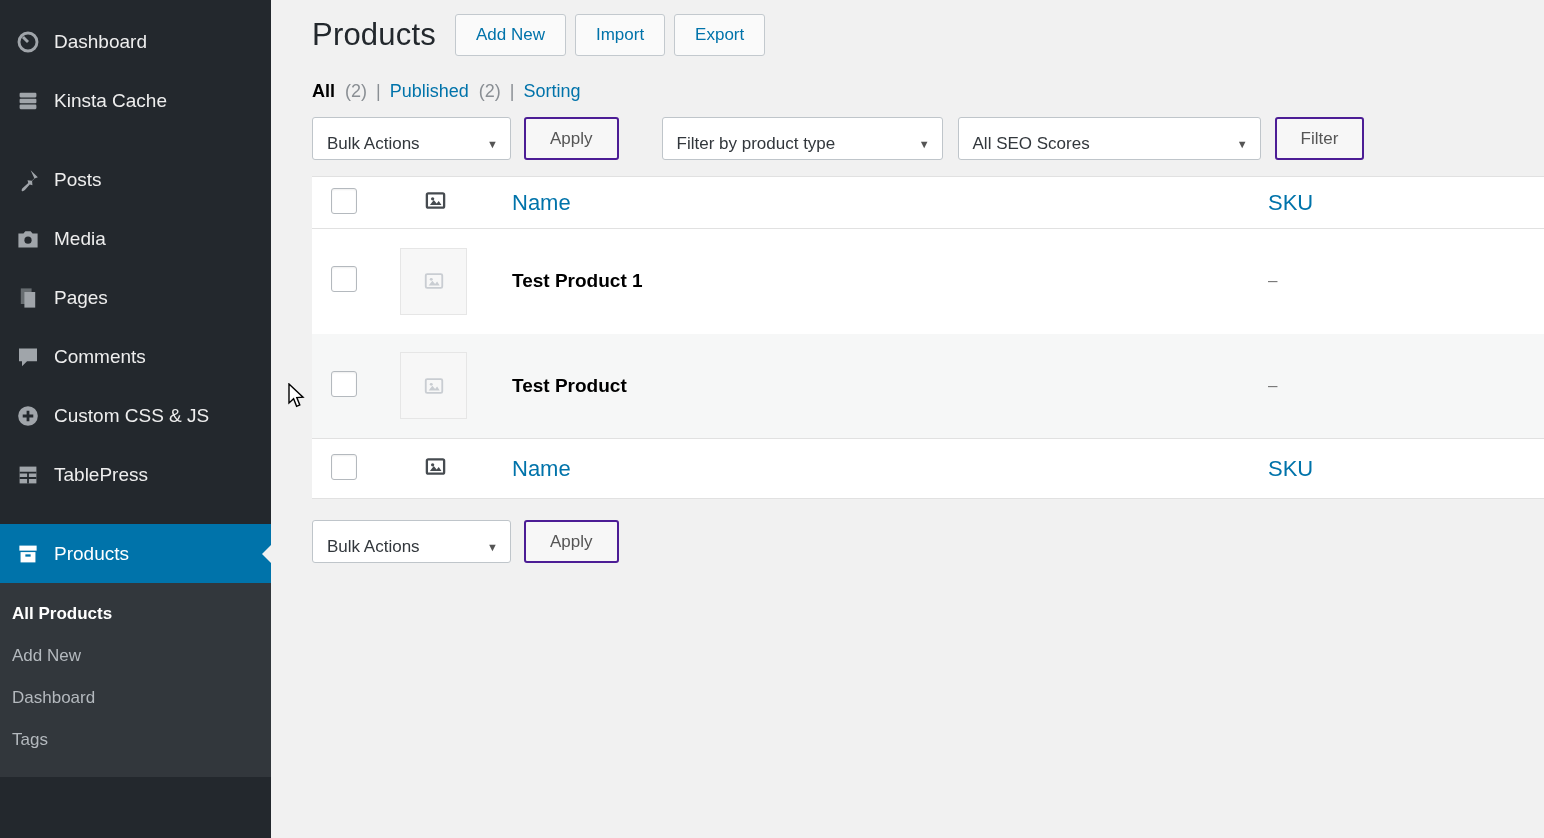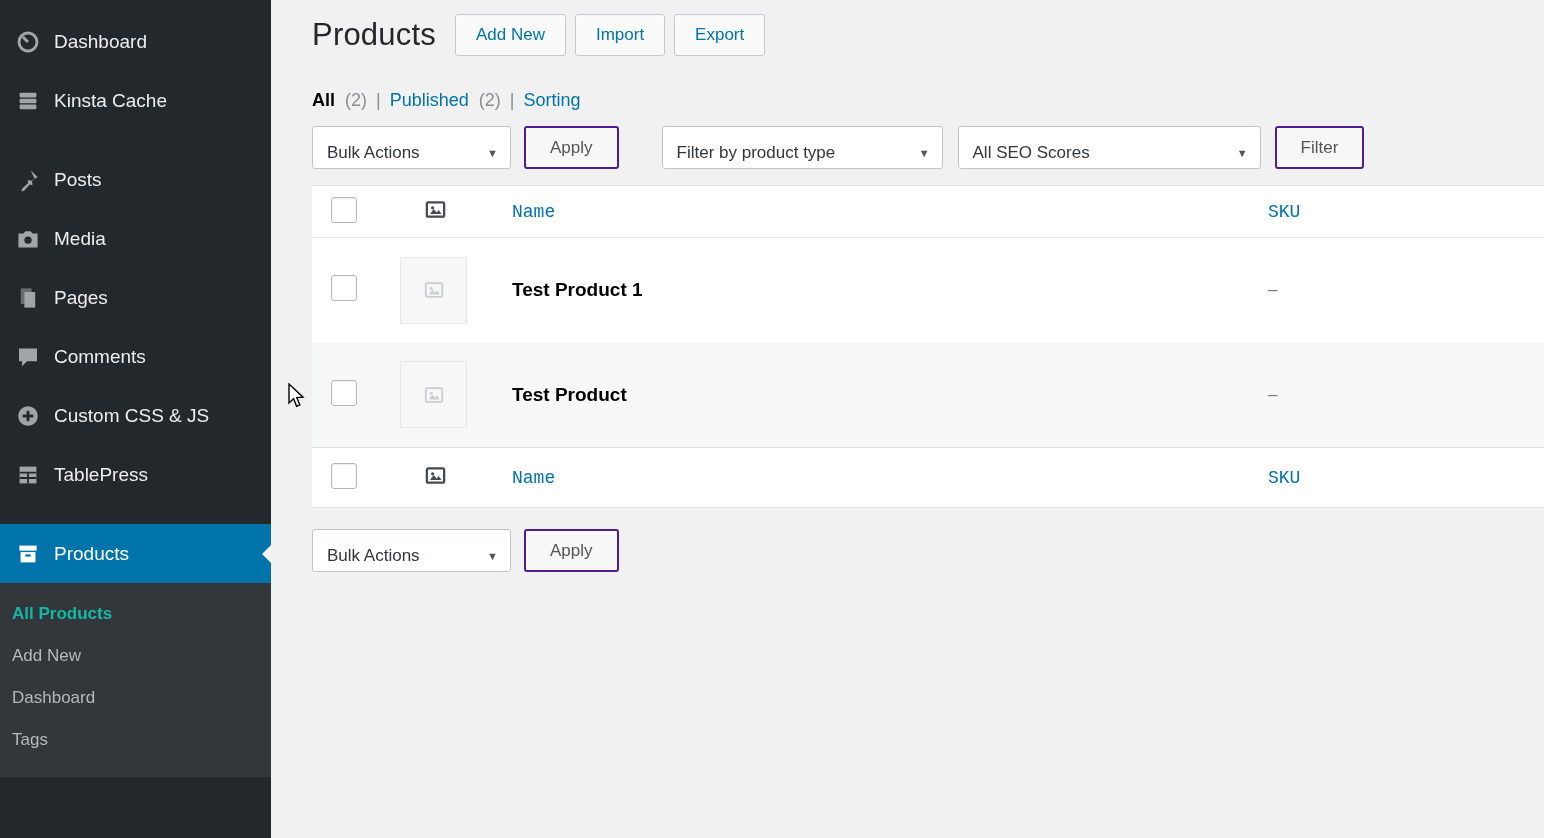--- a/index.html
+++ b/index.html
@@ -14,30 +14,30 @@
                font-size:19px; color:#eeeeee; cursor:pointer; position:relative; }
   .menu-item .icon { width:27px; height:27px; margin-right:13px; color:#a0a5aa;
                      display:flex; align-items:center; justify-content:center; flex-shrink:0; }
   .menu-item.active { background:#0073aa; color:#ffffff; }
   .menu-item.active .icon { color:#ffffff; }
   .menu-item.active::after { content:""; position:absolute; right:0; top:50%; margin-top:-9px;
                              border:9px solid transparent; border-right-color:#f1f1f1; }
   .menu-spacer { height:20px; }
   .submenu { background:#32373c; padding:10px 0 16px; }
   .submenu-item { padding:11px 12px; font-size:17px; color:#b4b9be; cursor:pointer; }
-  .submenu-item.current { color:#14b8a6; font-weight:bold; }
+  .submenu-item.current { color:#ffffff; font-weight:bold; }
 
   
   .content { flex:1; padding:14px 0 0 41px; min-width:0; }
   .title-row { display:flex; align-items:center; }
   h1.page-title { font-size:31px; font-weight:400; color:#23282d; margin-right:19px; letter-spacing:.2px; }
   .pta { display:inline-block; padding:10px 20px; margin-right:9px; font-size:17px; color:#0073aa;
          background:#fafafa; border:1px solid #c3c9ce; border-radius:3px; cursor:pointer; text-decoration:none; }
 
-  .views { margin-top:34px; font-size:18px; display:flex; align-items:flex-start; }
+  .views { margin-top:25px; font-size:18px; display:flex; align-items:flex-start; }
   .views .sep { color:#8a8f94; margin:0 9px; }
   .view { cursor:pointer; }
   .view .lbl-current { color:#000000; font-weight:600; }
   .view .lbl-link { color:#0073aa; }
   .view .count { color:#8a8f94; margin-left:5px; }
 
   .toolbar { margin-top:15px; display:flex; align-items:center; }
   .select { height:43px; background:#ffffff; border:1px solid #bfc5ca; border-radius:3px;
             display:inline-flex; align-items:center; justify-content:space-between;
             padding:11px 12px 0 14px; font-size:17px; color:#32373c; cursor:pointer; }
@@ -54,21 +54,21 @@
   table.list-table { margin-top:16px; width:100%; border-collapse:collapse; background:#ffffff;
                      border-top:1px solid #e1e1e1; border-bottom:1px solid #e1e1e1; }
   table.list-table thead tr { height:52px; border-bottom:1px solid #e1e1e1; }
   table.list-table tfoot tr { height:60px; border-top:1px solid #e1e1e1; }
   table.list-table tbody tr { height:105px; }
   table.list-table tbody tr.striped { background:#f6f7f7; }
   td, th { vertical-align:middle; text-align:left; font-weight:400; }
   .cb-cell { padding-left:19px; width:88px; }
   .img-cell { width:112px; }
   .sku-cell { width:276px; }
-  .col-header { font-size:18px; color:#0073aa; cursor:pointer; text-decoration:none;font-family:Liberation Mono, monospace; }
+  .col-header { font-size:22px; color:#0073aa; cursor:pointer; text-decoration:none; }
   .img-head-icon { display:inline-block; margin-left:24px; line-height:0; }
   input[type=checkbox] { appearance:none; -webkit-appearance:none; width:26px; height:26px;
          border:1px solid #b4b9be; border-radius:3px; background:#fff; margin:0; cursor:pointer;
          box-shadow:inset 0 1px 2px rgba(0,0,0,.07); }
   .thumb { width:67px; height:67px; background:#f7f7f7; border:1px solid #e6e6e6;
            display:flex; align-items:center; justify-content:center; }
   .row-title { font-size:19px; font-weight:bold; color:#000000; cursor:pointer; text-decoration:none; }
   .sku-val { font-size:17px; color:#777; }
 
   .bottom-toolbar { margin-top:21px; display:flex; align-items:center; }

